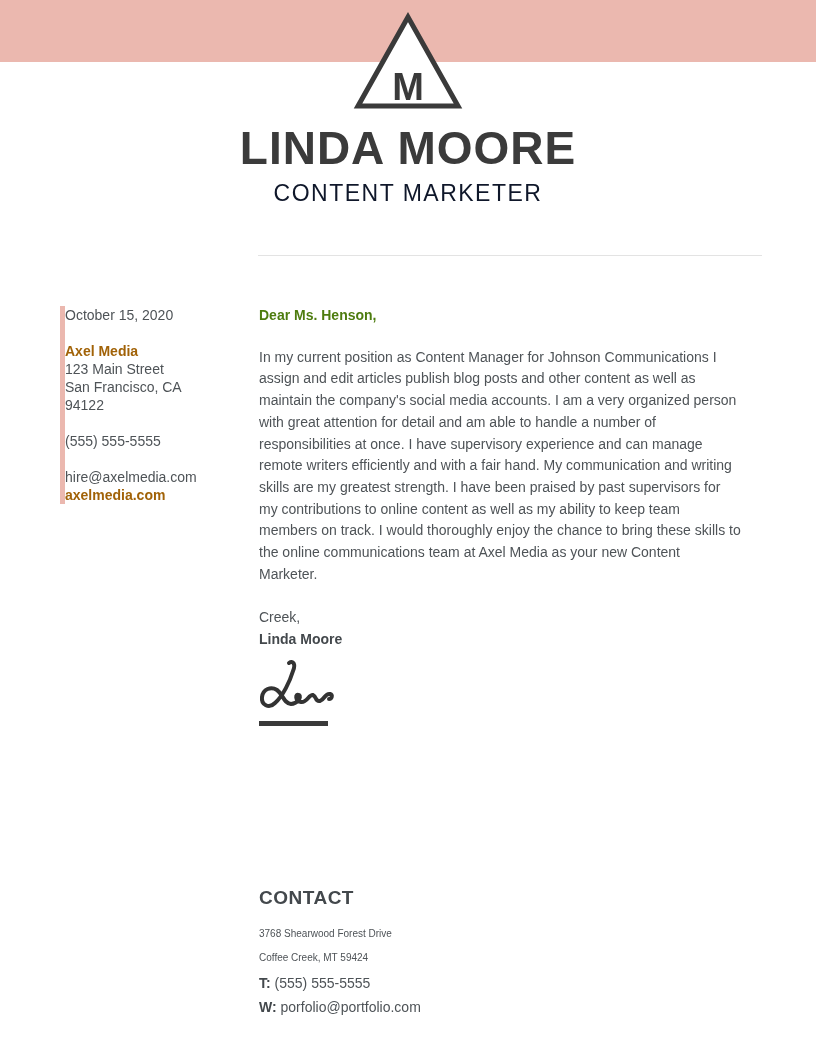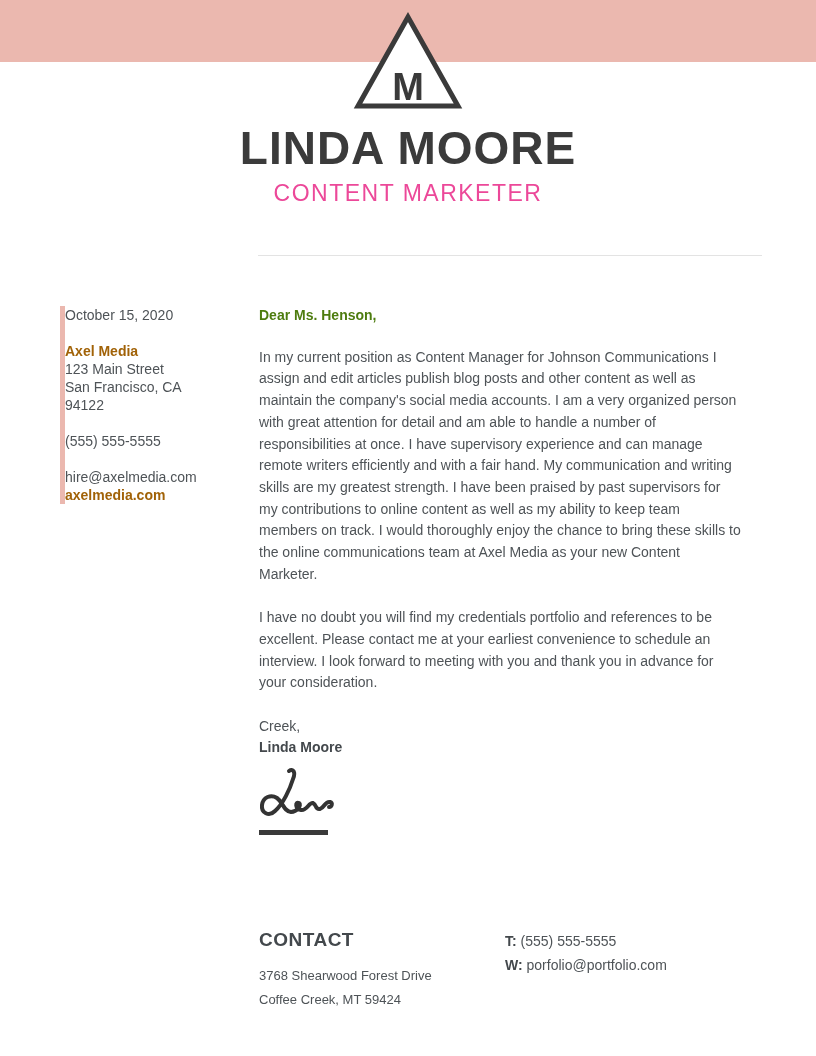--- a/index.html
+++ b/index.html
@@ -8,45 +8,45 @@
     font-family:"Liberation Sans", sans-serif;color:#4e5357;overflow:hidden;
   }
   .band{position:absolute;top:0;left:0;width:816px;height:62px;background:#ebb8af;}
   .logo{position:absolute;top:10px;left:351px;width:114px;height:102px;}
   .name{
     position:absolute;top:124px;left:0;width:816px;margin:0;text-align:center;
     font-size:46px;line-height:48px;font-weight:bold;color:#3b3b3b;letter-spacing:1px;
   }
   .subtitle{
     position:absolute;top:180px;left:0;width:816px;margin:0;text-align:center;
-    font-size:23px;line-height:26px;font-weight:normal;color:#ec4899;letter-spacing:1.5px;
+    font-size:23px;line-height:26px;font-weight:normal;color:#0f172a;letter-spacing:1.5px;
   }
   .divider{position:absolute;top:255px;left:258px;width:504px;height:1px;background:#e3e3e3;}
 
   .sidebar{
     position:absolute;top:306px;left:60px;width:180px;
     border-left:5px solid #ebb8af;
     font-size:14px;line-height:18px;color:#4e5357;
   }
   .sb-line{margin:0;}
   .sb-gap{margin-top:18px;}
   .sb-bold{font-weight:bold;color:#a16207;}
 
   .letter{position:absolute;top:305px;left:259px;width:482px;font-size:14px;line-height:21.7px;color:#4e5357;}
   .salutation{font-weight:bold;color:#4d7c0f;margin:0 0 20px 0;}
   .letter p.body-par{margin:0 0 21.7px 0;}
   .closing{margin:0;}
   .sig-name{font-weight:bold;color:#43484c;margin:0;}
   .sig-wrap{margin-top:8px;}
   .sig-underline{width:69px;height:5px;background:#3a3a3a;margin-top:4px;}
 
-  .footer{position:absolute;top:928px;left:259px;width:503px;display:flex;}
+  .footer{position:absolute;top:886px;left:259px;width:503px;display:flex;flex-direction:column;}
   .f-left{width:246px;}
   .f-heading{font-size:19px;line-height:24px;font-weight:bold;color:#43484c;letter-spacing:0.5px;margin:0 0 12px 0;}
-  .f-address{font-size:13px;line-height:24px;margin:0;}
+  .f-address{font-size:10px;line-height:24px;margin:0;}
   .f-right{font-size:14px;line-height:24px;padding-top:1px;}
   .f-row{margin:0;}
   .f-label{font-weight:bold;color:#43484c;}
 </style>
 </head>
 <body>
 
 <div class="page">
 
   <div class="band"></div>
@@ -68,21 +68,20 @@
     <p class="sb-line">San Francisco, CA</p>
     <p class="sb-line">94122</p>
     <p class="sb-line sb-gap">(555) 555-5555</p>
     <p class="sb-line sb-gap">hire@axelmedia.com</p>
     <p class="sb-line sb-bold">axelmedia.com</p>
   </div>
 
   <div class="letter">
     <p class="salutation">Dear Ms. Henson,</p>
     <p class="body-par">In my current position as Content Manager for Johnson Communications I assign and edit articles publish blog posts and other content as well as maintain the company's social media accounts. I am a very organized person with great attention for detail and am able to handle a number of responsibilities at once. I have supervisory experience and can manage remote writers efficiently and with a fair hand. My communication and writing skills are my greatest strength. I have been praised by past supervisors for my contributions to online content as well as my ability to keep team members on track. I would thoroughly enjoy the chance to bring these skills to the online communications team at Axel Media as your new Content Marketer.</p>
-    <p class="body-par">I have no doubt you will find my credentials portfolio and references to be excellent. Please contact me at your earliest convenience to schedule an interview. I look forward to meeting with you and thank you in advance for your consideration.</p>
     <p class="closing">Creek,</p>
     <p class="sig-name">Linda Moore</p>
 
     <div class="sig-wrap">
       <svg width="80" height="52" viewBox="0 0 80 52" xmlns="http://www.w3.org/2000/svg">
         <path d="M 30 4
                  C 34 1 37 5 34 12
                  C 31 22 24 37 16 44
                  C 10 50 2 46 3 38
                  C 4 30 12 27 18 31

